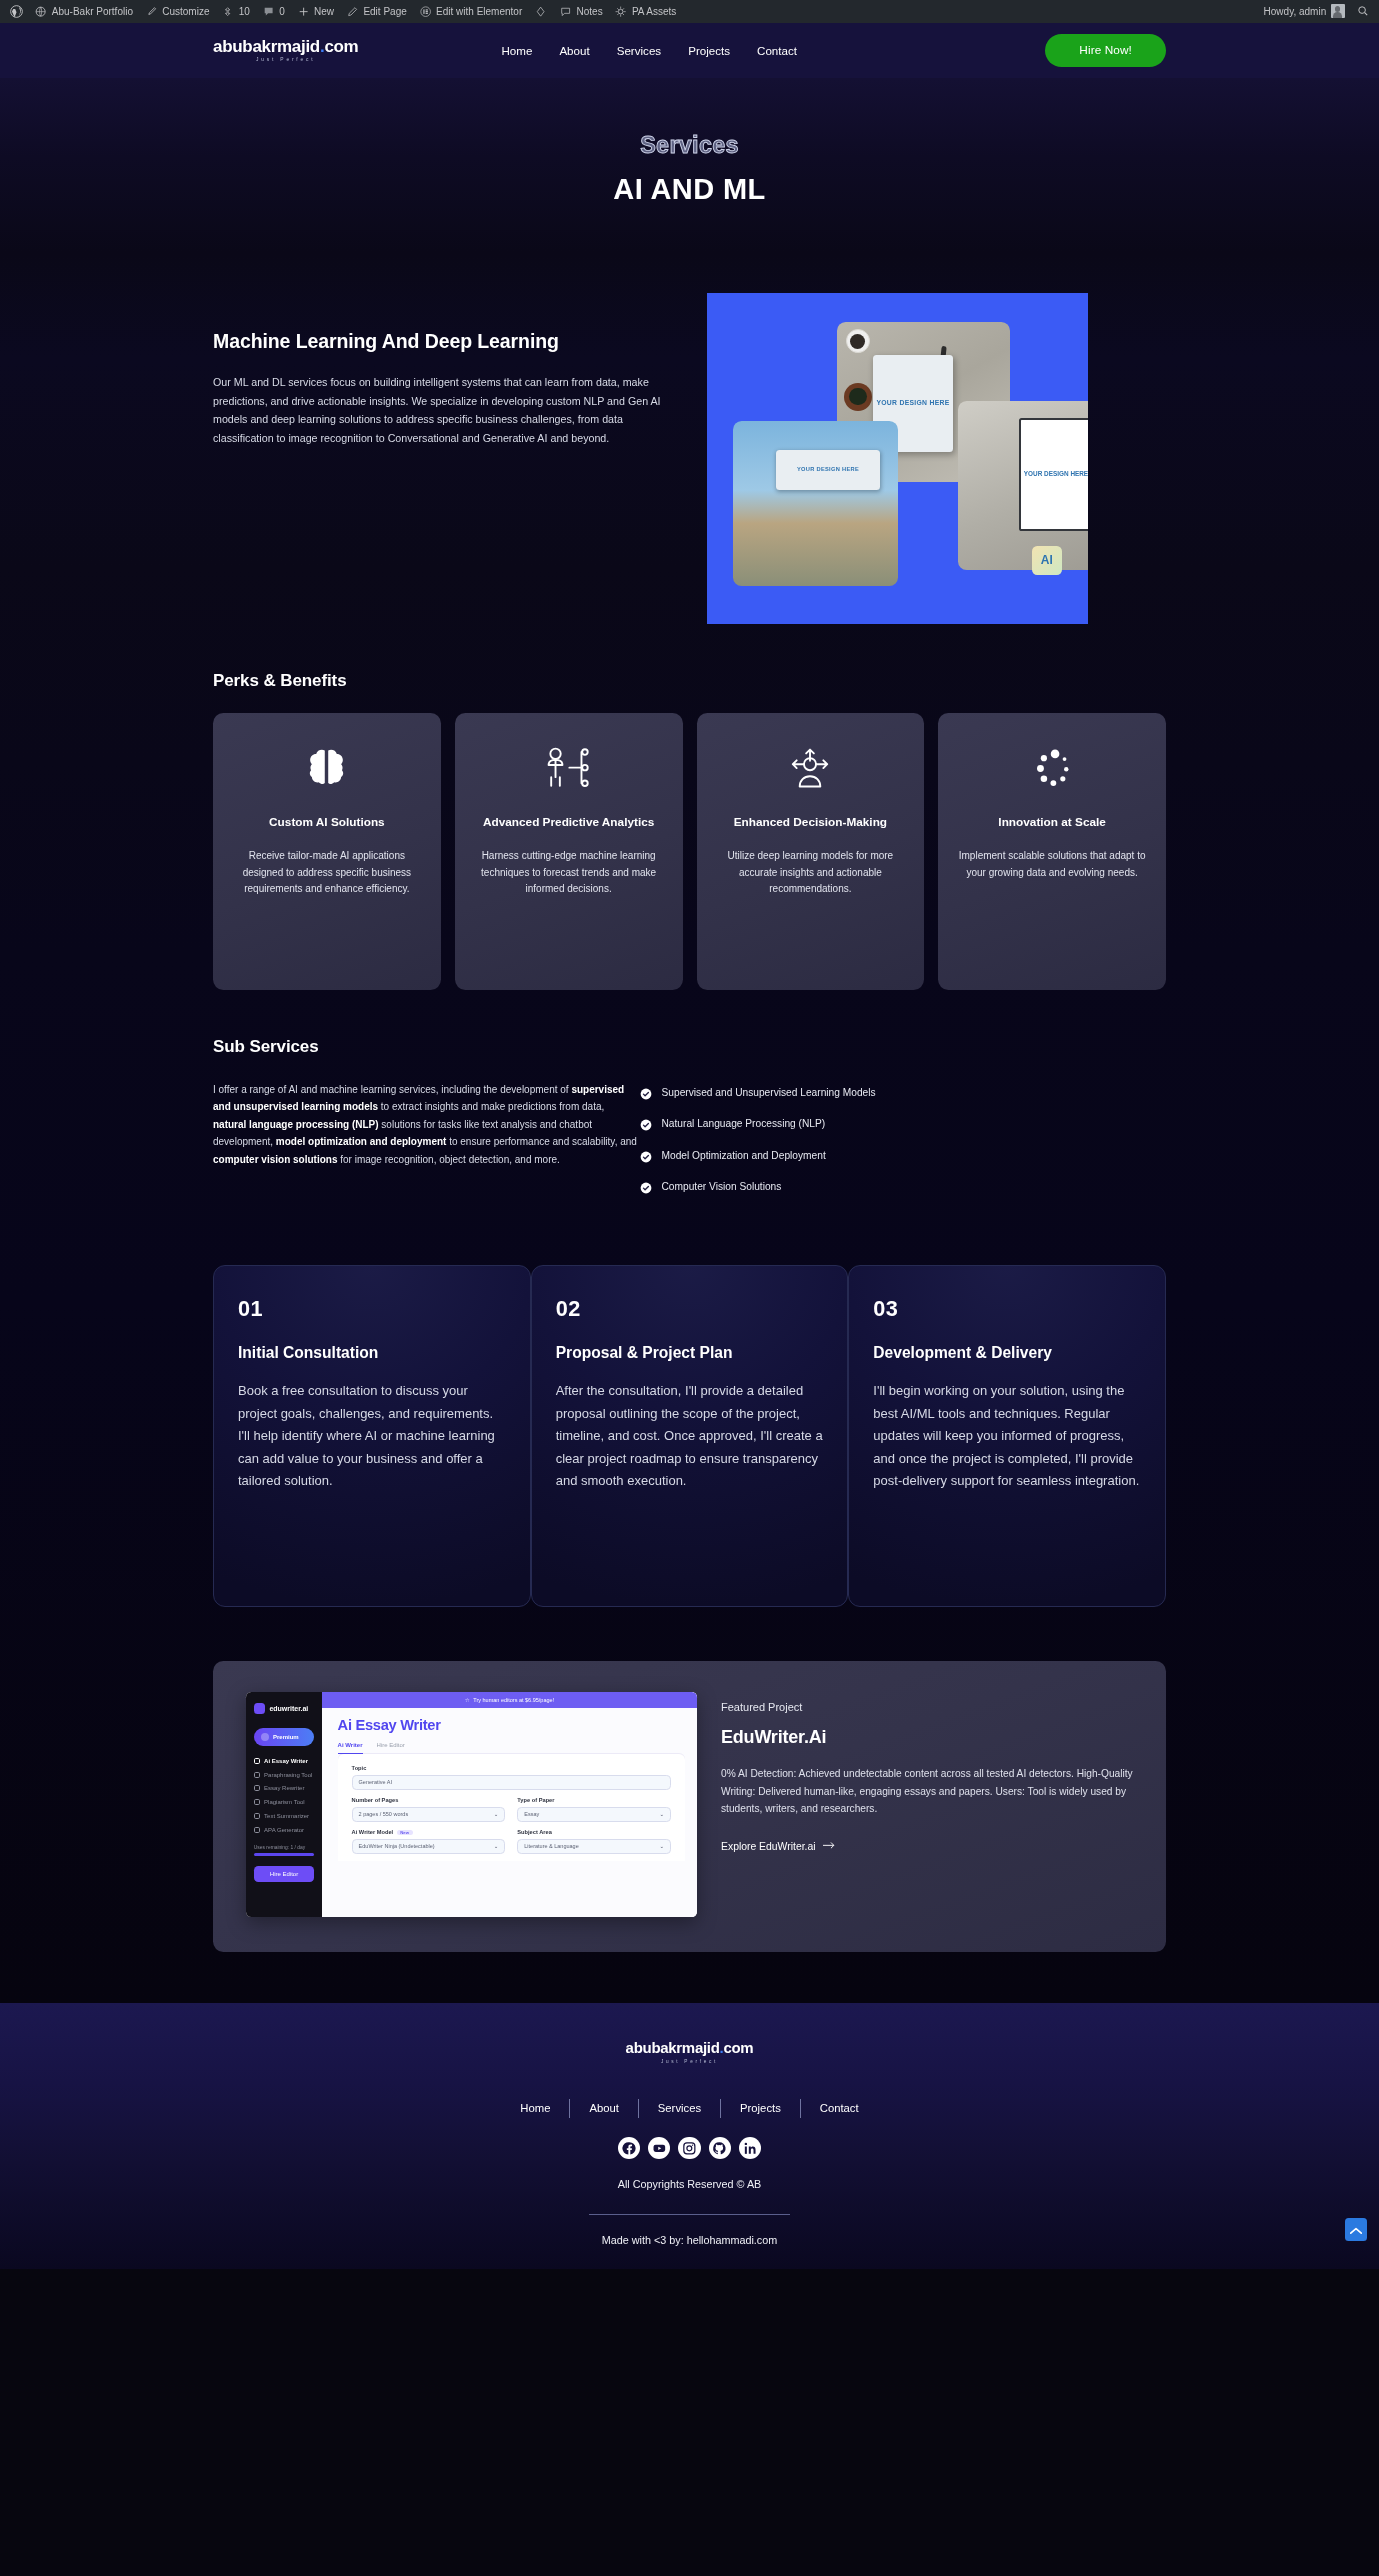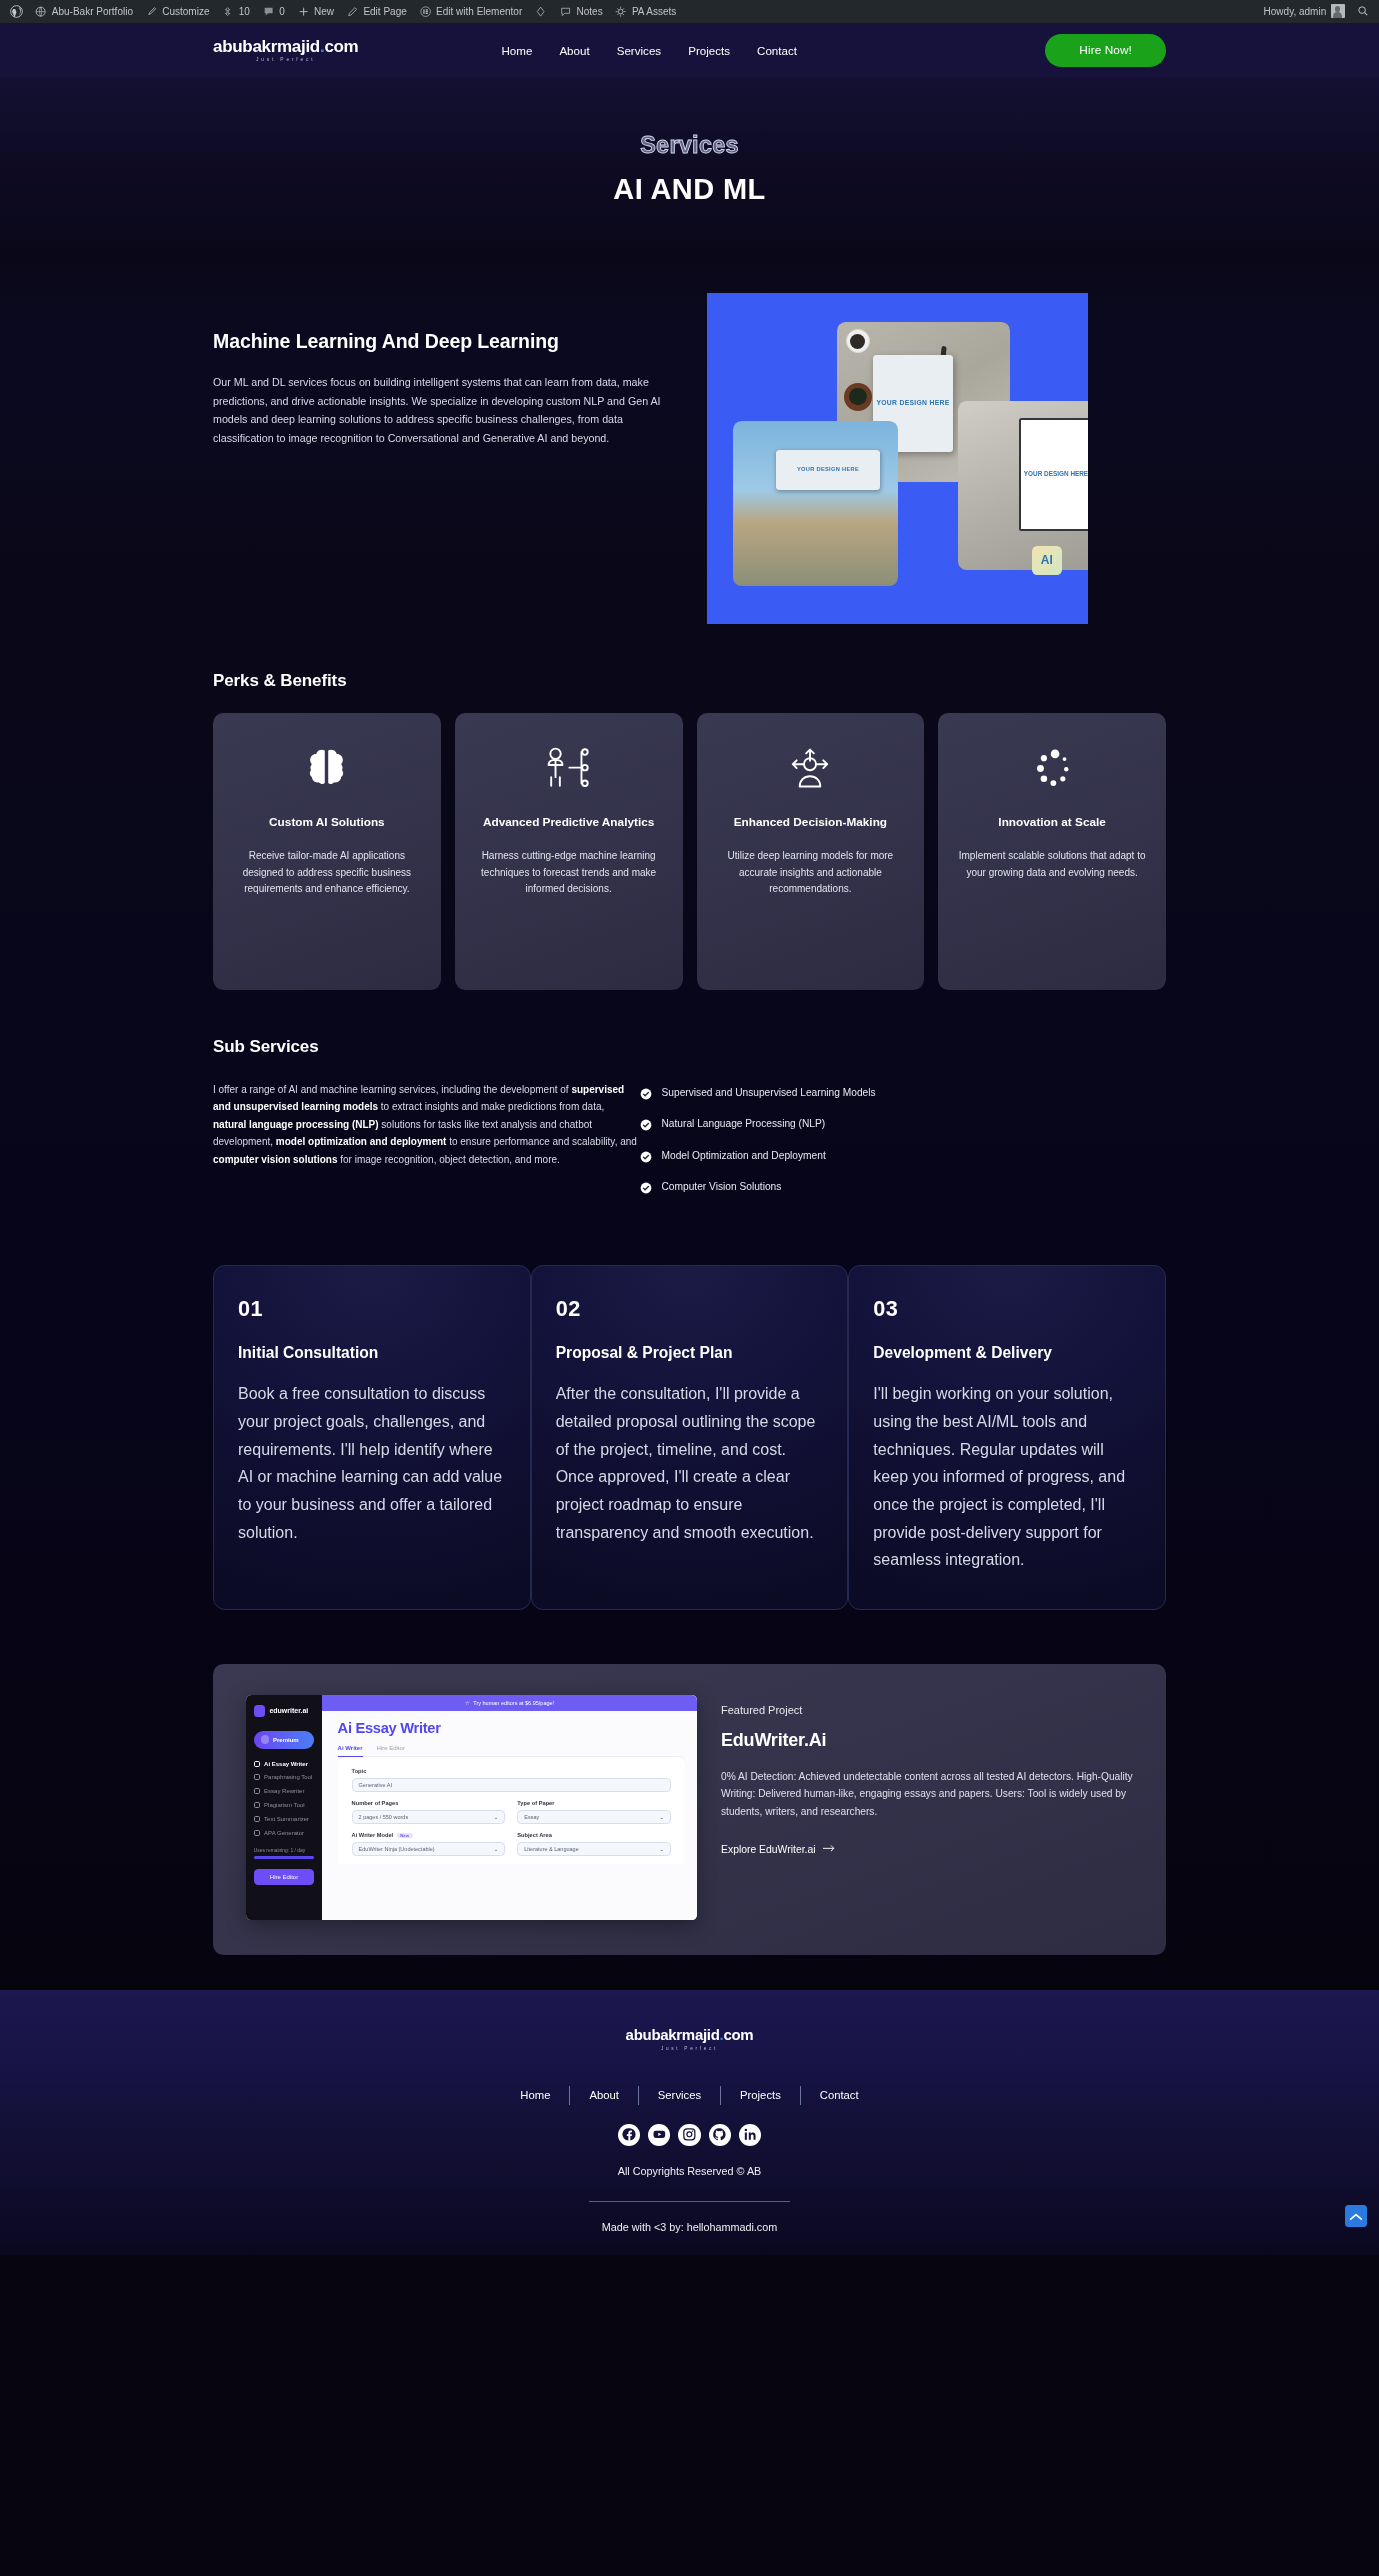--- a/index.html
+++ b/index.html
@@ -116,21 +116,21 @@
     margin-top: 14px;
     font-size: 29px;
     font-weight: 700;
     letter-spacing: 0.4px;
     color: #fff;
   }
 
   
   .page {
     background: linear-gradient(180deg, #0a0818 0%, #0b0920 6%, #0a0818 18%, #08061a 40%, #07051a 60%, #06040f 100%);
-    padding-bottom: 35px;
+    padding-bottom: 51px;
   }
   .container { width: 953px; margin: 0 auto; }
 
   
   .intro {
     display: flex;
     gap: 45px;
     padding-top: 40px;
     align-items: flex-start;
   }
@@ -235,21 +235,21 @@
   .proc {
     flex: 1;
     border-radius: 12px;
     border: 0.9px solid #262a52;
     background: radial-gradient(120% 100% at 50% 0%, #1b1b46 0%, #13123a 42%, #0c0b26 100%);
     padding: 29.5px 24px 35px;
     min-height: 342px;
   }
   .proc-num { font-size: 21.7px; font-weight: 800; letter-spacing: 0.4px; margin-bottom: 21px; }
   .proc-h { font-size: 15.6px; font-weight: 800; line-height: 1.3; margin-bottom: 17.3px; }
-  .proc-p { font-size: 16px; line-height: 1.73; color: #d6d9e6; }
+  .proc-p { font-size: 13px; line-height: 1.73; color: #d6d9e6; }
 
   
   .featured {
     margin-top: 54px;
     background: linear-gradient(160deg, #3a3951 0%, #34334b 50%, #2d2c43 100%);
     border-radius: 10.4px;
     padding: 31px 33px 35px;
     display: flex;
     gap: 24px;
   }

